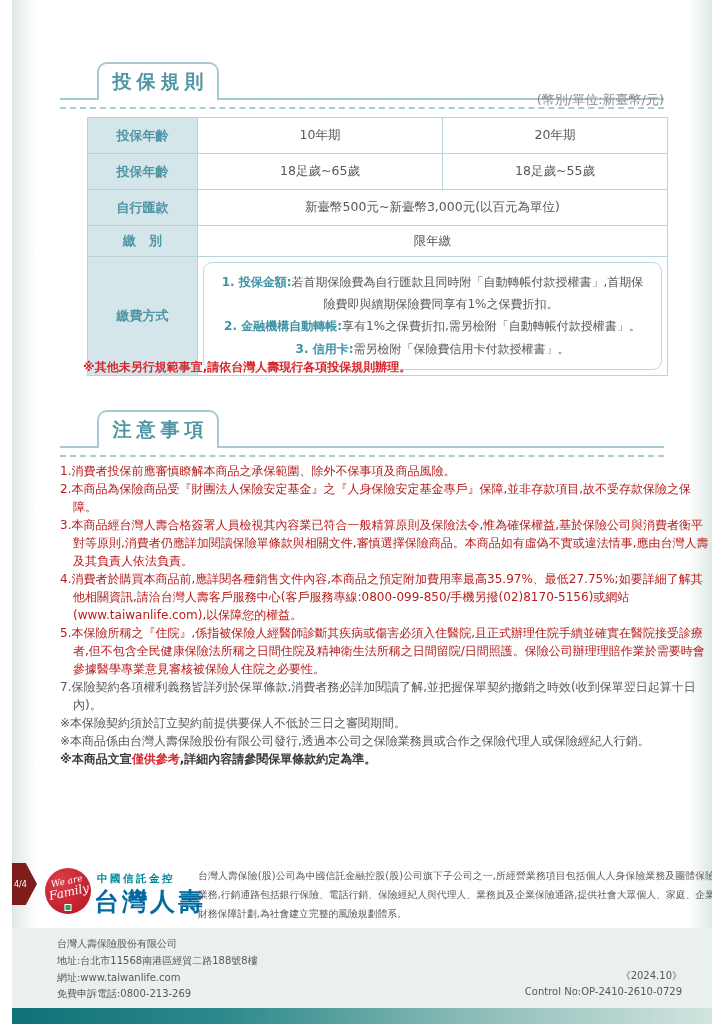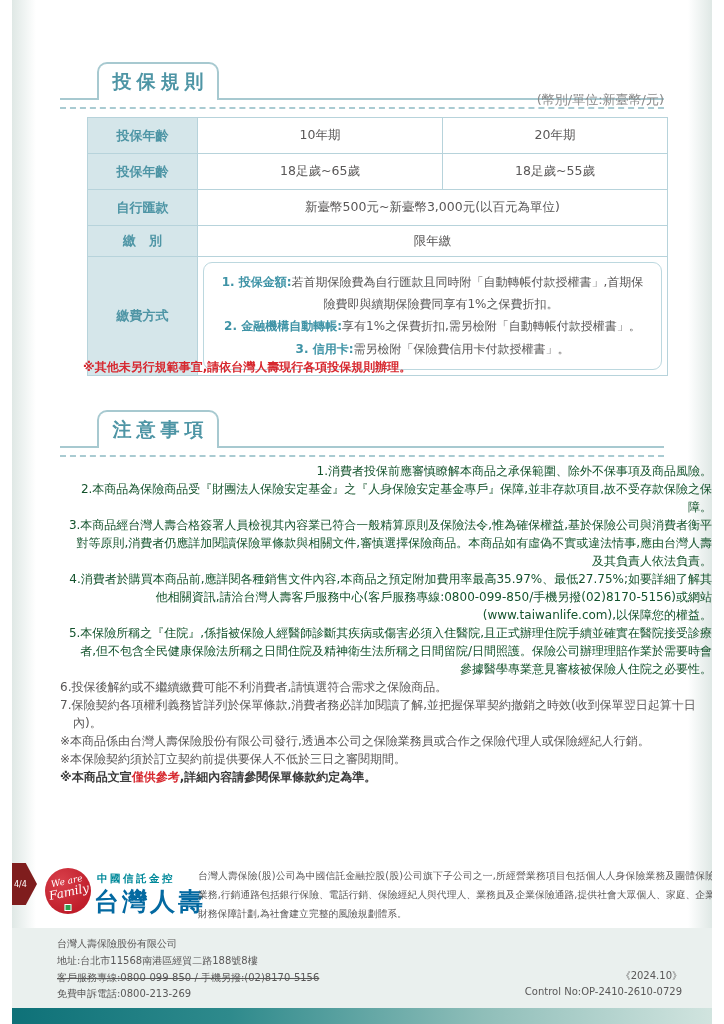--- a/index.html
+++ b/index.html
@@ -40,21 +40,21 @@
   .pay-cell { text-align:left; padding:5px; }
   .pay-box { border:1.5px solid #bcd8df; border-radius:9px; padding:8px 13px 9px 13px; }
   .pay-item { padding-left:17px; text-indent:-17px; line-height:1.85; font-size:12px; color:#595757; }
   .pay-item .hl { color:#3E93A6; font-weight:bold; }
 
   .rules-footnote { position:absolute; left:71px; top:359px; font-size:12px; font-weight:bold; color:#D7282F; z-index:2; }
 
   
   .notice-list { position:absolute; left:48px; top:462px; width:652px; font-size:12px; line-height:18px; z-index:2; }
   .note-item { padding-left:13px; text-indent:-13px; }
-  .pink { color:#14532d;text-align:right; }
+  .pink { color:#b91c1c; }
   .gray { color:#595757; }
   .remark { color:#595757; padding-left:13px; text-indent:-13px; }
   .final-remark { color:#3b3b3b; font-weight:bold; padding-left:13px; text-indent:-13px; }
   .final-remark .red { color:#D7282F; }
 
   
   .page-flag {
     position:absolute; left:0; top:863px; width:25px; height:42px; background:#7f1d1d;
     clip-path:polygon(0 0, 55% 0, 100% 50%, 55% 100%, 0 100%);
     color:#fff; font-size:8px; display:flex; align-items:center; padding-left:2px; z-index:3;
@@ -143,24 +143,23 @@
   <div class="h-rule" style="top:446px;"></div>
   <div class="section-tab" style="top:410px;">注意事項</div>
   <div class="dash-rule" style="top:455px;"></div>
 
   <div class="notice-list">
     <div class="note-item pink">1.消費者投保前應審慎瞭解本商品之承保範圍、除外不保事項及商品風險。</div>
     <div class="note-item pink">2.本商品為保險商品受『財團法人保險安定基金』之『人身保險安定基金專戶』保障,並非存款項目,故不受存款保險之保障。</div>
     <div class="note-item pink">3.本商品經台灣人壽合格簽署人員檢視其內容業已符合一般精算原則及保險法令,惟為確保權益,基於保險公司與消費者衡平對等原則,消費者仍應詳加閱讀保險單條款與相關文件,審慎選擇保險商品。本商品如有虛偽不實或違法情事,應由台灣人壽及其負責人依法負責。</div>
     <div class="note-item pink">4.消費者於購買本商品前,應詳閱各種銷售文件內容,本商品之預定附加費用率最高35.97%、最低27.75%;如要詳細了解其他相關資訊,請洽台灣人壽客戶服務中心(客戶服務專線:0800-099-850/手機另撥(02)8170-5156)或網站(www.taiwanlife.com),以保障您的權益。</div>
     <div class="note-item pink">5.本保險所稱之『住院』,係指被保險人經醫師診斷其疾病或傷害必須入住醫院,且正式辦理住院手續並確實在醫院接受診療者,但不包含全民健康保險法所稱之日間住院及精神衛生法所稱之日間留院/日間照護。保險公司辦理理賠作業於需要時會參據醫學專業意見審核被保險人住院之必要性。</div>
-    <div class="note-item gray">6.投保後解約或不繼續繳費可能不利消費者,請慎選符合需求之保險商品。</div>
     <div class="note-item gray">7.保險契約各項權利義務皆詳列於保單條款,消費者務必詳加閱讀了解,並把握保單契約撤銷之時效(收到保單翌日起算十日內)。</div>
+    <div class="remark">※本保險契約須於訂立契約前提供要保人不低於三日之審閱期間。</div>
     <div class="remark">※本商品係由台灣人壽保險股份有限公司發行,透過本公司之保險業務員或合作之保險代理人或保險經紀人行銷。</div>
-    <div class="remark">※本保險契約須於訂立契約前提供要保人不低於三日之審閱期間。</div>
     <div class="final-remark">
       <span>※本商品文宣</span><span class="red">僅供參考</span><span>,詳細內容請參閱保單條款約定為準。</span>
     </div>
   </div>
 
   <div class="page-flag">4/4</div>
 
   <div class="logo-circle">
     <div class="logo-script">
       <div>We are</div>
@@ -170,20 +169,20 @@
   </div>
   <div class="logo-group">中國信託金控</div>
   <div class="logo-brand">台灣人壽</div>
 
   <div class="footer-desc">台灣人壽保險(股)公司為中國信託金融控股(股)公司旗下子公司之一,所經營業務項目包括個人人身保險業務及團體保險業務,行銷通路包括銀行保險、電話行銷、保險經紀人與代理人、業務員及企業保險通路,提供社會大眾個人、家庭、企業財務保障計劃,為社會建立完整的風險規劃體系。</div>
 
   <div class="footer-band"></div>
   <div class="company-info">
     <div>台灣人壽保險股份有限公司</div>
     <div>地址:台北市11568南港區經貿二路188號8樓</div>
-    <div class="strike">客戶服務專線:0800-099-850 / 手機另撥:(02)8170-5156</div>
+    <div>網址:www.taiwanlife.com</div>
     <div>免費申訴電話:0800-213-269</div>
   </div>
   <div class="version">《2024.10》</div>
   <div class="control-no">Control No:OP-2410-2610-0729</div>
 
   <div class="bottom-bar"></div>
 </div>
 
 </body></html>

